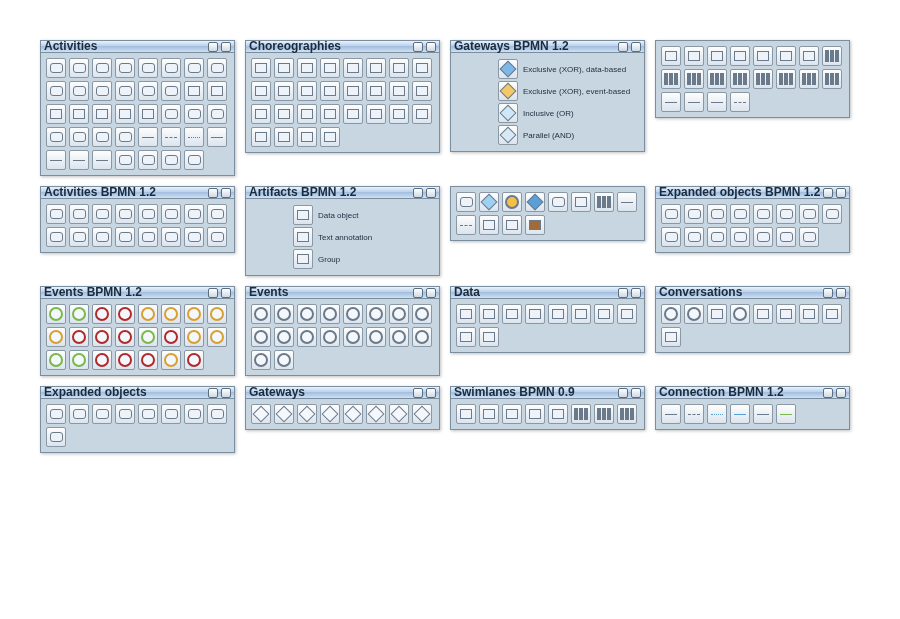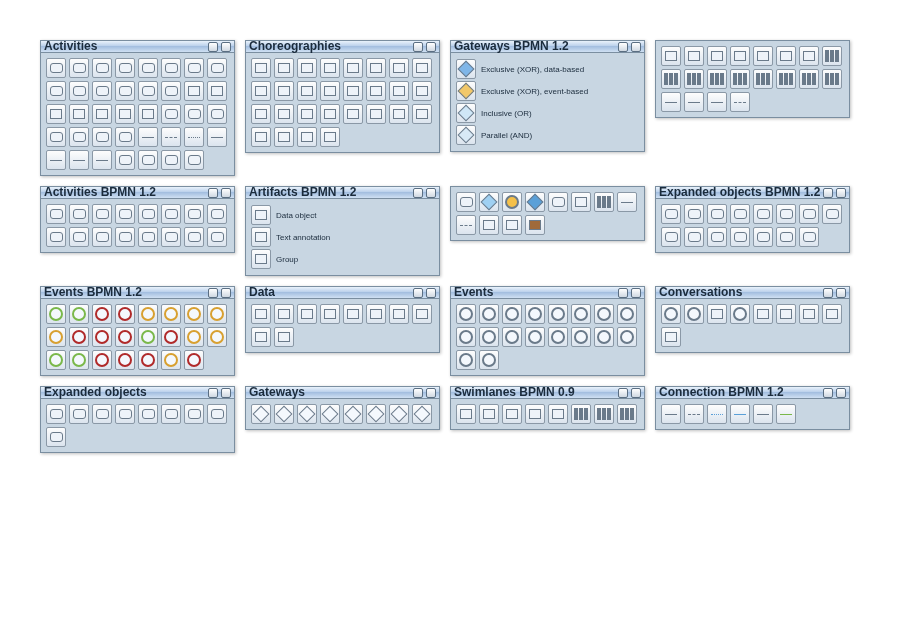--- a/index.html
+++ b/index.html
@@ -47,21 +47,21 @@
   .shape{
     width:20px;height:20px;
     border:1px solid #8a98a6;
     background:linear-gradient(#fdfdfd,#dbe4ee);
     border-radius:2px;
     display:flex;align-items:center;justify-content:center;
     box-sizing:border-box;
     position:relative;
   }
   
-  .li{display:flex;align-items:center;gap:5px;height:22px;}
+  .li{display:flex;align-items:center;gap:5px;height:22px;margin-left:42px;}
   .li .lbl{font-size:8px;color:#1a2b3c;}
   
   .g-rect{width:10px;height:8px;border:1px solid #6a7a8a;background:#eef3f9;}
   .g-rnd{width:11px;height:8px;border:1px solid #6a7a8a;background:#eef3f9;border-radius:3px;}
   .g-circ{width:10px;height:10px;border:1px solid #6a7a8a;border-radius:50%;background:#f4f8fd;}
   .g-di{width:10px;height:10px;border:1px solid #6a7a8a;background:#f4f8fd;transform:rotate(45deg);}
   .g-bars{display:flex;gap:1px;}
   .g-bars span{width:2px;height:10px;background:#6a7a8a;border:1px solid #6a7a8a;}
 </style>
 </head>
@@ -703,20 +703,87 @@
             <div class="g-circ" style="border-color: rgb(216, 160, 48); border-width: 2px;"></div>
           </div>
           <div class="shape">
             <div class="g-circ" style="border-color: rgb(176, 42, 42); border-width: 2px;"></div>
           </div>
         </div>
       </div>
     </div>
     <div class="palette">
       <div class="hdr">
+        <span>Events</span>
+        <span class="btns">
+          <span class="hb"></span>
+          <span class="hb"></span>
+        </span>
+      </div>
+      <div class="body">
+        <div class="shape-row">
+          <div class="shape">
+            <div class="g-circ" style="border-color: rgb(106, 122, 138); border-width: 2px;"></div>
+          </div>
+          <div class="shape">
+            <div class="g-circ" style="border-color: rgb(106, 122, 138); border-width: 2px;"></div>
+          </div>
+          <div class="shape">
+            <div class="g-circ" style="border-color: rgb(106, 122, 138); border-width: 2px;"></div>
+          </div>
+          <div class="shape">
+            <div class="g-circ" style="border-color: rgb(106, 122, 138); border-width: 2px;"></div>
+          </div>
+          <div class="shape">
+            <div class="g-circ" style="border-color: rgb(106, 122, 138); border-width: 2px;"></div>
+          </div>
+          <div class="shape">
+            <div class="g-circ" style="border-color: rgb(106, 122, 138); border-width: 2px;"></div>
+          </div>
+          <div class="shape">
+            <div class="g-circ" style="border-color: rgb(106, 122, 138); border-width: 2px;"></div>
+          </div>
+          <div class="shape">
+            <div class="g-circ" style="border-color: rgb(106, 122, 138); border-width: 2px;"></div>
+          </div>
+          <div class="shape">
+            <div class="g-circ" style="border-color: rgb(106, 122, 138); border-width: 2px;"></div>
+          </div>
+          <div class="shape">
+            <div class="g-circ" style="border-color: rgb(106, 122, 138); border-width: 2px;"></div>
+          </div>
+          <div class="shape">
+            <div class="g-circ" style="border-color: rgb(106, 122, 138); border-width: 2px;"></div>
+          </div>
+          <div class="shape">
+            <div class="g-circ" style="border-color: rgb(106, 122, 138); border-width: 2px;"></div>
+          </div>
+          <div class="shape">
+            <div class="g-circ" style="border-color: rgb(106, 122, 138); border-width: 2px;"></div>
+          </div>
+          <div class="shape">
+            <div class="g-circ" style="border-color: rgb(106, 122, 138); border-width: 2px;"></div>
+          </div>
+          <div class="shape">
+            <div class="g-circ" style="border-color: rgb(106, 122, 138); border-width: 2px;"></div>
+          </div>
+          <div class="shape">
+            <div class="g-circ" style="border-color: rgb(106, 122, 138); border-width: 2px;"></div>
+          </div>
+          <div class="shape">
+            <div class="g-circ" style="border-color: rgb(106, 122, 138); border-width: 2px;"></div>
+          </div>
+          <div class="shape">
+            <div class="g-circ" style="border-color: rgb(106, 122, 138); border-width: 2px;"></div>
+          </div>
+        </div>
+      </div>
+    </div>
+    <div class="palette">
+      <div class="hdr">
         <span>Data</span>
         <span class="btns">
           <span class="hb"></span>
           <span class="hb"></span>
         </span>
       </div>
       <div class="body">
         <div class="shape-row">
           <div class="shape">
             <div class="g-rect"></div>
@@ -740,87 +807,20 @@
             <div class="g-rect"></div>
           </div>
           <div class="shape">
             <div class="g-rect"></div>
           </div>
           <div class="shape">
             <div class="g-rect"></div>
           </div>
           <div class="shape">
             <div class="g-rect"></div>
-          </div>
-        </div>
-      </div>
-    </div>
-    <div class="palette">
-      <div class="hdr">
-        <span>Events</span>
-        <span class="btns">
-          <span class="hb"></span>
-          <span class="hb"></span>
-        </span>
-      </div>
-      <div class="body">
-        <div class="shape-row">
-          <div class="shape">
-            <div class="g-circ" style="border-color: rgb(106, 122, 138); border-width: 2px;"></div>
-          </div>
-          <div class="shape">
-            <div class="g-circ" style="border-color: rgb(106, 122, 138); border-width: 2px;"></div>
-          </div>
-          <div class="shape">
-            <div class="g-circ" style="border-color: rgb(106, 122, 138); border-width: 2px;"></div>
-          </div>
-          <div class="shape">
-            <div class="g-circ" style="border-color: rgb(106, 122, 138); border-width: 2px;"></div>
-          </div>
-          <div class="shape">
-            <div class="g-circ" style="border-color: rgb(106, 122, 138); border-width: 2px;"></div>
-          </div>
-          <div class="shape">
-            <div class="g-circ" style="border-color: rgb(106, 122, 138); border-width: 2px;"></div>
-          </div>
-          <div class="shape">
-            <div class="g-circ" style="border-color: rgb(106, 122, 138); border-width: 2px;"></div>
-          </div>
-          <div class="shape">
-            <div class="g-circ" style="border-color: rgb(106, 122, 138); border-width: 2px;"></div>
-          </div>
-          <div class="shape">
-            <div class="g-circ" style="border-color: rgb(106, 122, 138); border-width: 2px;"></div>
-          </div>
-          <div class="shape">
-            <div class="g-circ" style="border-color: rgb(106, 122, 138); border-width: 2px;"></div>
-          </div>
-          <div class="shape">
-            <div class="g-circ" style="border-color: rgb(106, 122, 138); border-width: 2px;"></div>
-          </div>
-          <div class="shape">
-            <div class="g-circ" style="border-color: rgb(106, 122, 138); border-width: 2px;"></div>
-          </div>
-          <div class="shape">
-            <div class="g-circ" style="border-color: rgb(106, 122, 138); border-width: 2px;"></div>
-          </div>
-          <div class="shape">
-            <div class="g-circ" style="border-color: rgb(106, 122, 138); border-width: 2px;"></div>
-          </div>
-          <div class="shape">
-            <div class="g-circ" style="border-color: rgb(106, 122, 138); border-width: 2px;"></div>
-          </div>
-          <div class="shape">
-            <div class="g-circ" style="border-color: rgb(106, 122, 138); border-width: 2px;"></div>
-          </div>
-          <div class="shape">
-            <div class="g-circ" style="border-color: rgb(106, 122, 138); border-width: 2px;"></div>
-          </div>
-          <div class="shape">
-            <div class="g-circ" style="border-color: rgb(106, 122, 138); border-width: 2px;"></div>
           </div>
         </div>
       </div>
     </div>
     <div class="palette">
       <div class="hdr">
         <span>Conversations</span>
         <span class="btns">
           <span class="hb"></span>
           <span class="hb"></span>

